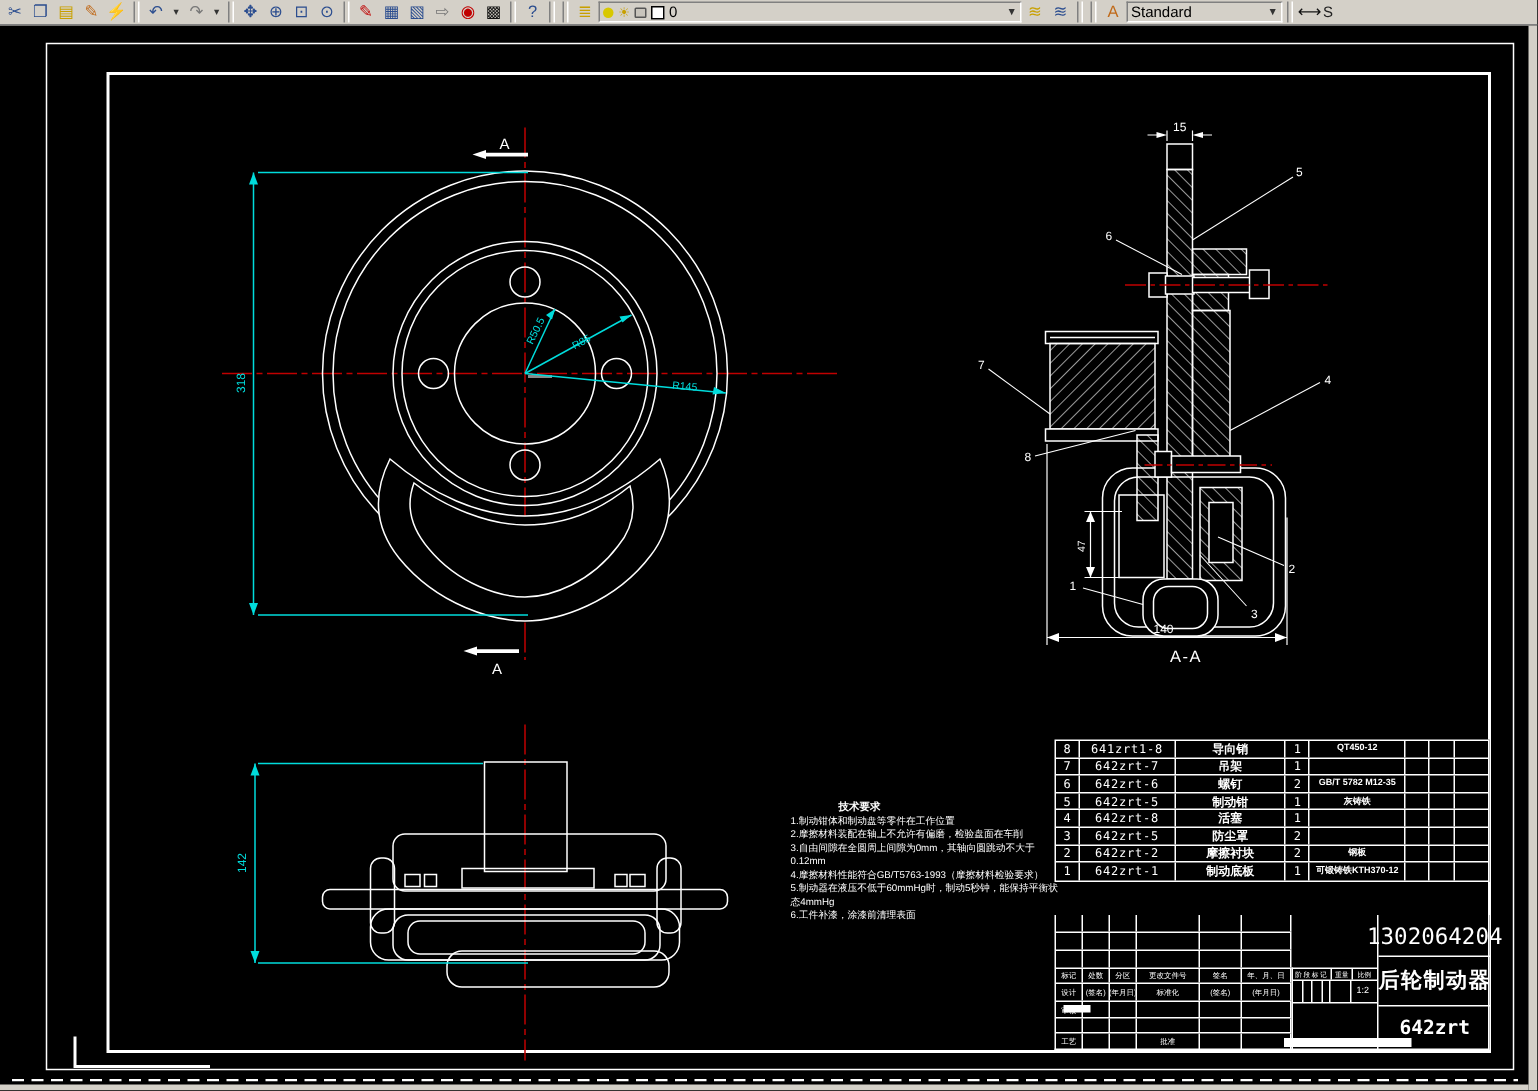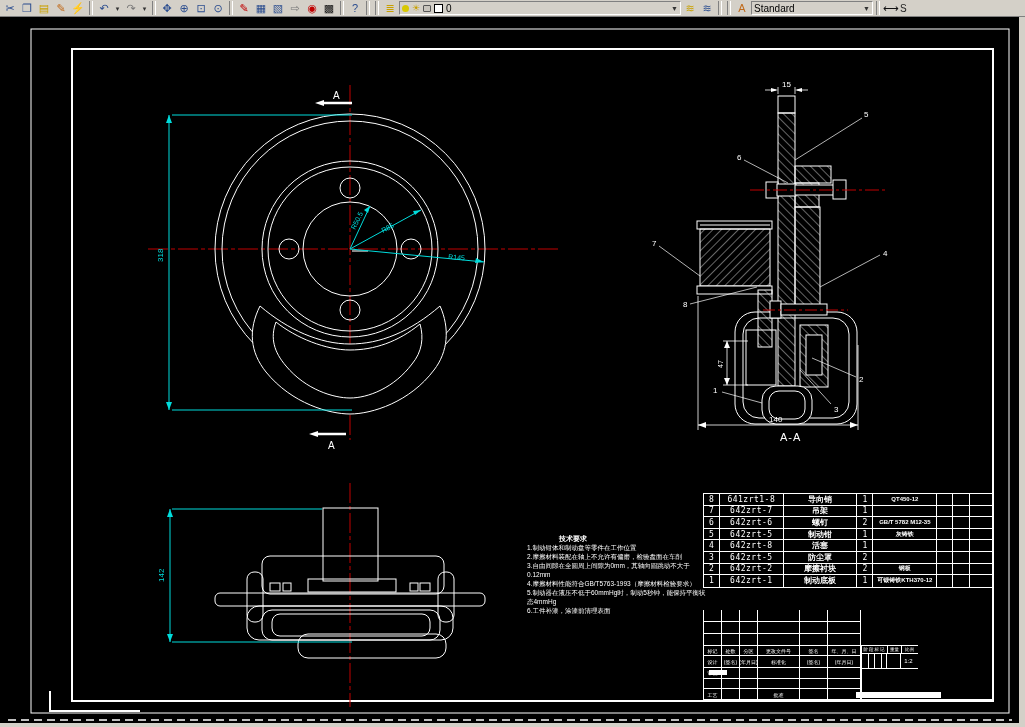--- a/index.html
+++ b/index.html
@@ -119,21 +119,21 @@
     <span class="lockg"></span>
     <span class="swatch"></span>
     <span>0</span>
     <span class="arrow">▼</span>
   </div>
   <span class="ti yel">≋</span>
   <span class="ti blue">≋</span>
   <span class="sep"></span>
   <span class="sep"></span>
   <span class="ti org">A</span>
-  <div class="combo" style="width:122px;">
+  <div class="combo" style="width:104px;">
     <span>Standard</span>
     <span class="arrow">▼</span>
   </div>
   <span class="sep"></span>
   <span class="ti blk">⟷</span>
   <span style="font-size:10px;">S</span>
 </div>
 
 <div class="canvas-bg"></div>
 <div class="edge-right"></div>
@@ -505,15 +505,20 @@
     <div class="mrow" style="height:15px;">
       <div class="mc" style="width:6.5px;"></div>
       <div class="mc" style="width:6.5px;"></div>
       <div class="mc" style="width:6.5px;"></div>
       <div class="mc" style="width:5.5px;"></div>
       <div class="mc" style="width:14px;"></div>
       <div class="mc" style="width:15px;border-right:none;font-size:6px;">1:2</div>
     </div>
     <div style="height:30px;"></div>
   </div>
+  <div class="tb-right">
+    <div class="tb-serial">1302064204</div>
+    <div class="tb-title">后轮制动器</div>
+    <div class="tb-code">642zrt</div>
+  </div>
   <div class="whitebar" style="left:152px;top:82px;width:85px;height:6px;"></div>
   <div class="whitebar" style="left:5px;top:60px;width:18px;height:5px;"></div>
 </div>
 
 </body></html>

